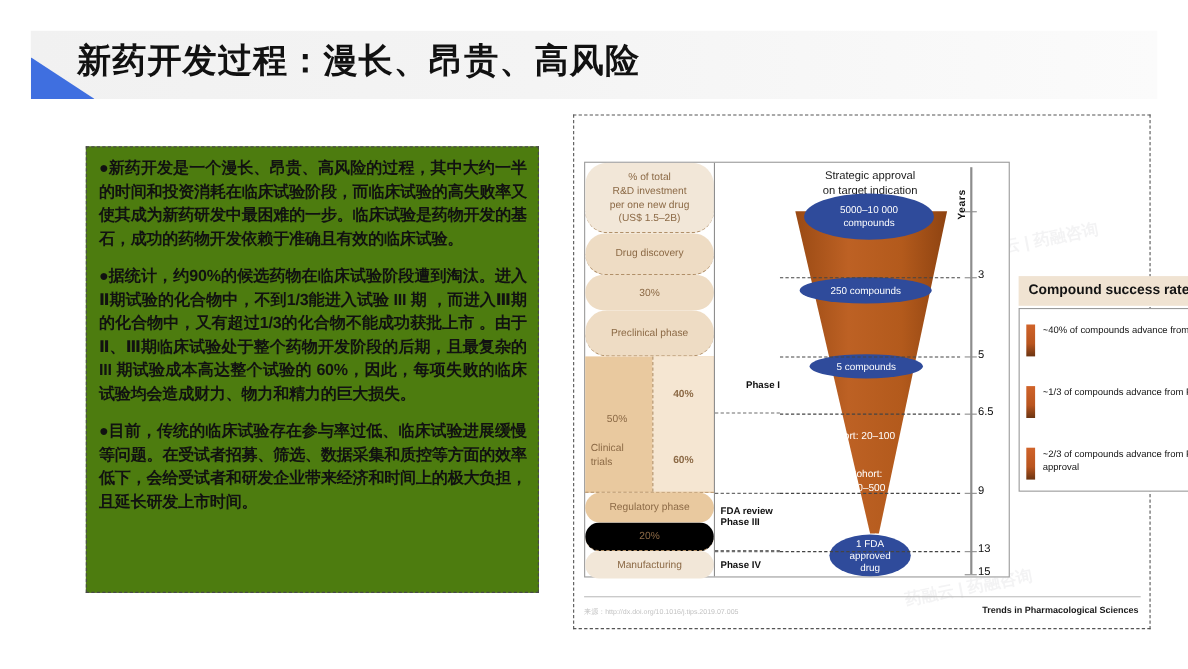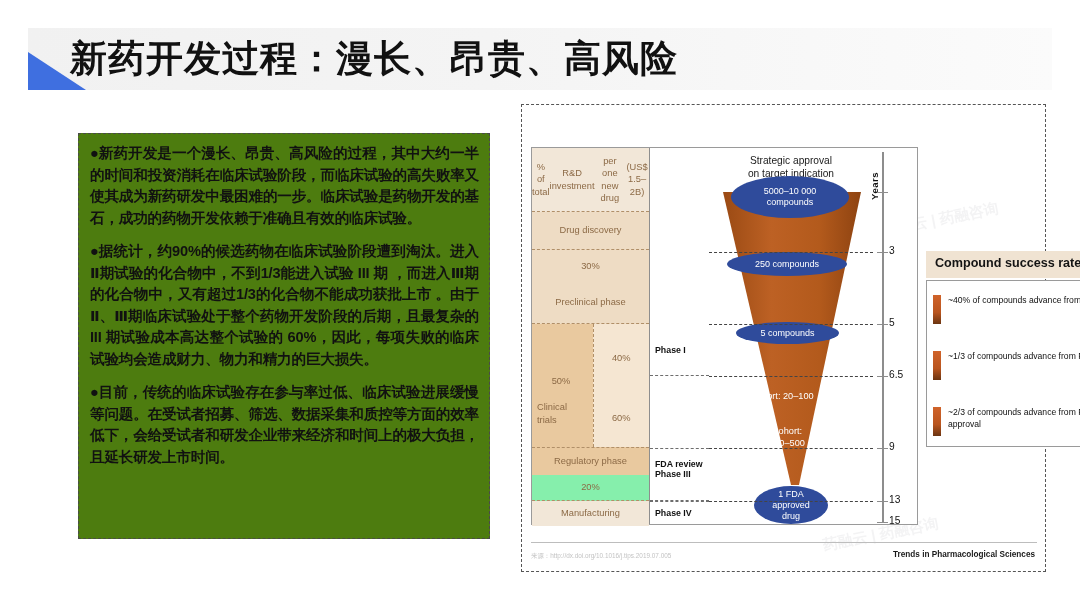--- a/index.html
+++ b/index.html
@@ -13,21 +13,21 @@
     position:absolute;left:28px;top:28px;width:1024px;height:62px;
     background:linear-gradient(to right,#f1f1f1 0%,#f4f4f4 45%,#fbfbfb 100%);
   }
   #title-triangle{
     position:absolute;left:28px;top:52px;width:58px;height:38px;
     background:#3f6fe0;
     clip-path:polygon(0 0,100% 100%,0 100%);
   }
   #title-text{
     position:absolute;left:70px;top:34px;
-    font-size:37px;font-weight:bold;color:#111;letter-spacing:1px;
+    font-size:31px;font-weight:bold;color:#111;letter-spacing:1px;
     white-space:nowrap;
   }
   
   #text-card{
     position:absolute;left:78px;top:133px;width:412px;height:406px;
     background:#4d7c0f;border:1.5px dashed #4a4a4a;
     box-sizing:border-box;padding:9px 10px 6px 11px;
   }
   .para{
     color:#111;font-weight:bold;font-size:14.6px;line-height:21.5px;
@@ -55,22 +55,23 @@
     position:absolute;left:0;top:34px;width:387px;height:378px;
     border:1px solid #9a9a9a;box-sizing:border-box;background:#fff;
   }
   
   #invest-col{
     position:absolute;left:0;top:0;width:117px;height:100%;
   }
   .inv-cell{
     position:absolute;left:0;width:117px;box-sizing:border-box;
     color:#8c6a46;font-size:9.3px;text-align:center;
-    display:flex;flex-direction:row;align-items:center;justify-content:center;
+    display:flex;flex-direction:column;align-items:center;justify-content:center;
     border-bottom:1.3px dashed #b08f68;
+    border-radius:20px;
   }
   .inv-cell .l{line-height:12.4px;}
   .inv-split{position:absolute;left:0;width:117px;box-sizing:border-box;display:flex;}
   .inv-split .half{
     flex:1;display:flex;flex-direction:column;align-items:center;justify-content:center;
     color:#8c6a46;font-size:9.3px;text-align:center;line-height:12.4px;
   }
   .inv-split .half.left{align-items:flex-start;padding-left:5px;text-align:left;}
   
   #phase-col{
@@ -202,40 +203,40 @@
         </div>
         <div class="inv-cell" style="top:134px;height:42px;background:#eedcc4;">
           <div class="l">Preclinical phase</div>
         </div>
 
         <div class="inv-split" style="top:176px;height:124px;background:#e9c99f;border-bottom:1.3px dashed #b08f68;">
           <div class="half left" style="padding-top:56px;">
             <div>Clinical</div>
             <div>trials</div>
           </div>
-          <div class="half" style="background:#f5e6d2;border-left:1.3px dashed #b08f68;position:relative;">
+          <div class="half" style="background:#f5e6d2;border-left:1.3px dashed #b08f68;position:relative;font-weight:bold;">
             <div style="position:absolute;top:28px;left:0;width:100%;">40%</div>
             <div style="position:absolute;top:88px;left:0;width:100%;">60%</div>
           </div>
         </div>
         <div style="position:absolute;left:0;top:228px;width:58px;text-align:center;color:#8c6a46;font-size:9.3px;">50%</div>
 
         <div class="inv-cell" style="top:300px;height:27px;background:#e9c99f;border-bottom:none;">
           <div class="l">Regulatory phase</div>
         </div>
-        <div class="inv-cell" style="top:327px;height:26px;background:#86efac;">
+        <div class="inv-cell" style="top:327px;height:26px;background:#000000;">
           <div class="l">20%</div>
         </div>
         <div class="inv-cell" style="top:353px;height:25px;background:#f2e7d8;border-bottom:none;">
           <div class="l">Manufacturing</div>
         </div>
       </div>
 
       <div id="phase-col">
-        <div class="ph-cell" style="top:176px;height:52px;">
+        <div class="ph-cell" style="top:176px;height:52px;justify-content:flex-end;">
               <span>Phase I</span>
             </div>
         <div class="ph-cell" style="top:300px;height:53px;">
               <span>Phase III</span>
             </div>
         <div class="ph-cell" style="top:353px;height:0px;border-bottom:none;"></div>
         <div class="ph-cell nb" style="top:300px;height:0;border:none;"></div>
       </div>
       <div class="ph-cell" style="position:absolute;left:118px;top:301px;width:59px;height:0;border:none;"></div>
 

